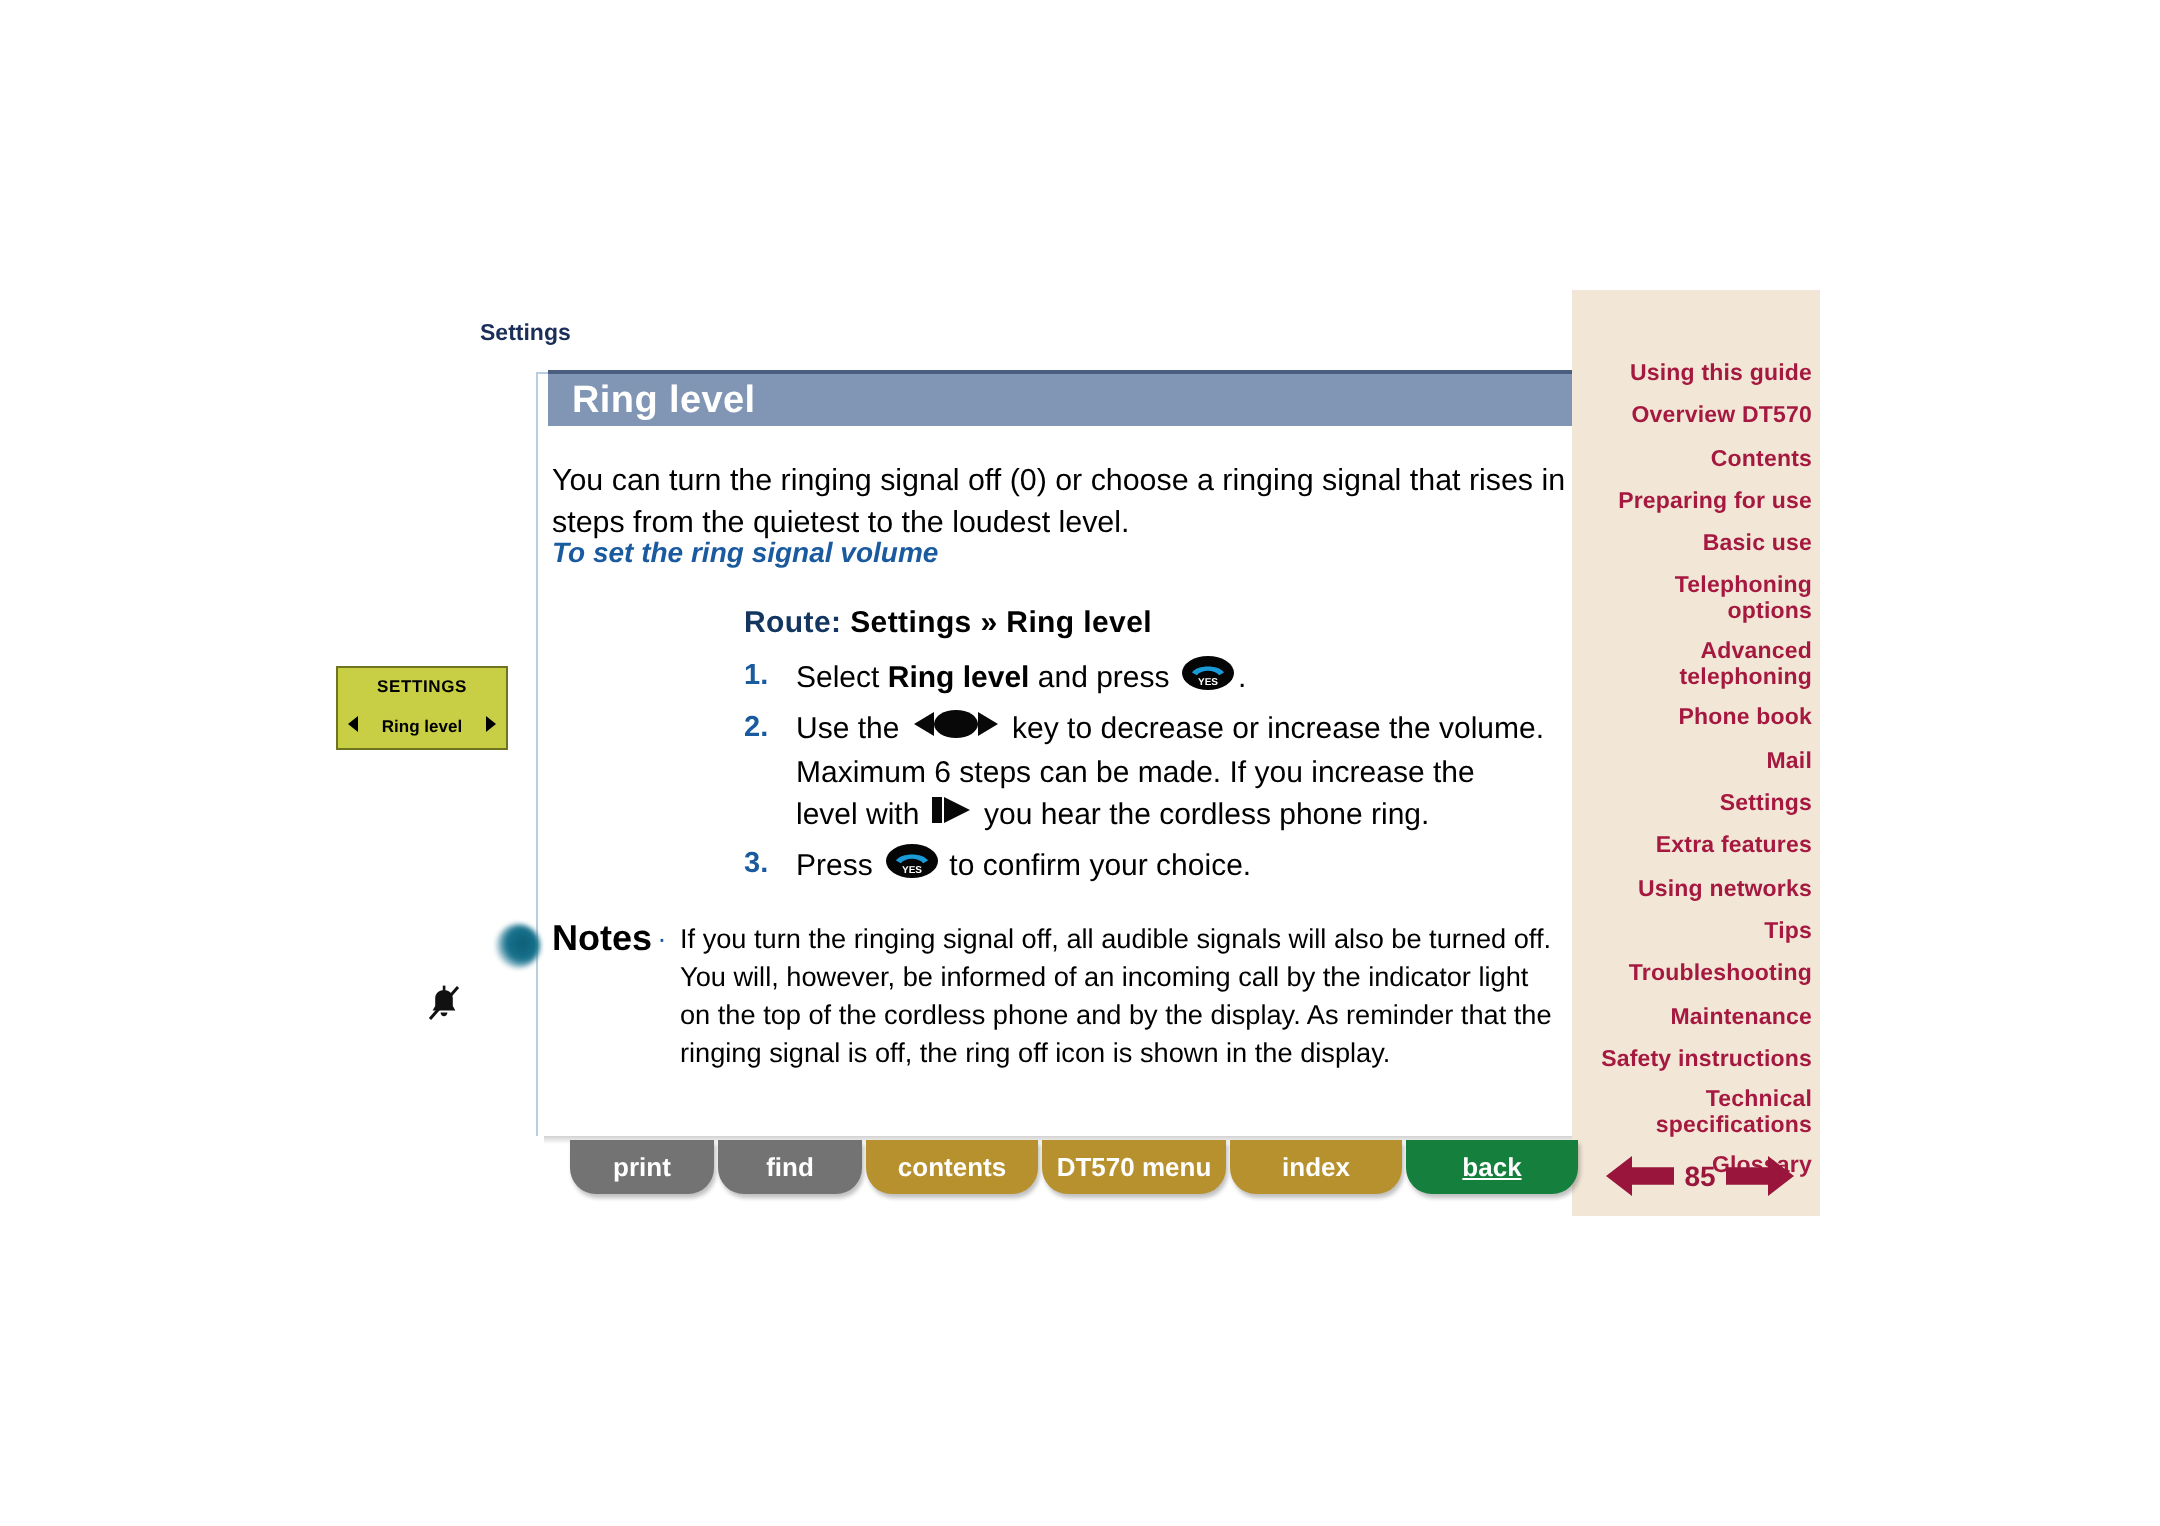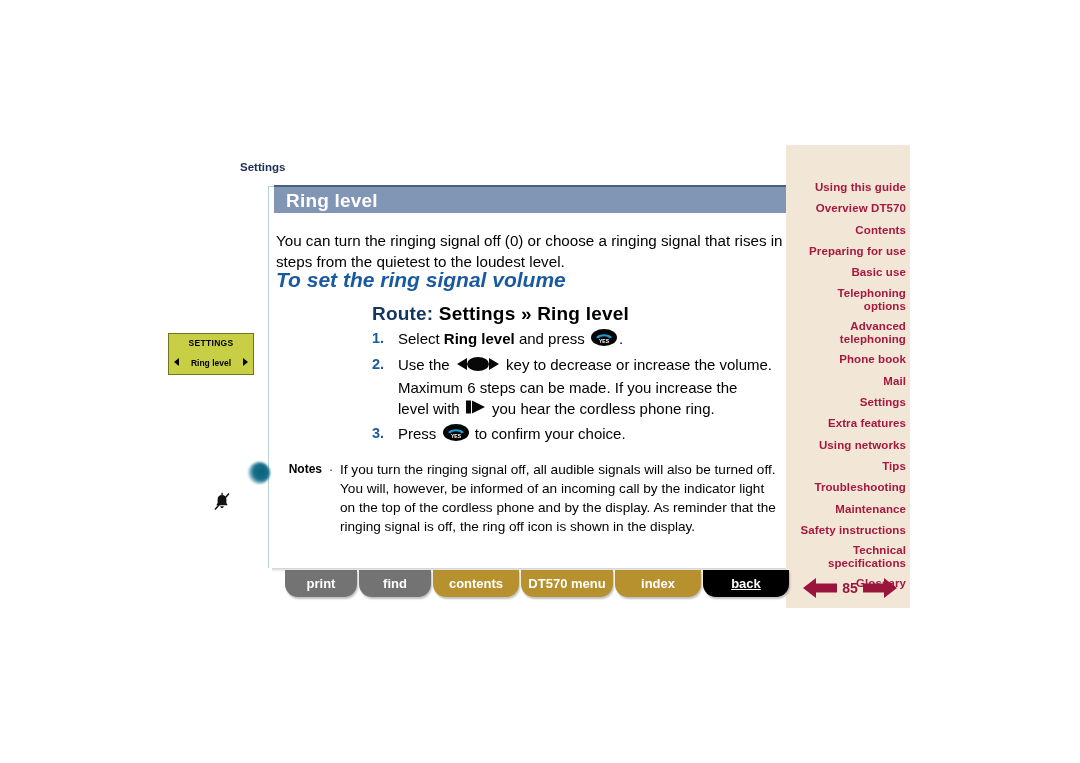--- a/index.html
+++ b/index.html
@@ -100,31 +100,31 @@
     width: 508px;
     font-size: 15.2px;
     line-height: 21px;
     color: #000000;
   }
 
   
   #subheading {
     position: absolute;
     left: 276px; top: 268px;
-    font-size: 21px;
+    font-size: 14px;
     font-weight: bold;
     font-style: italic;
     color: #1a5a9e;
   }
 
   
   #route {
     position: absolute;
     left: 372px; top: 303px;
-    font-size: 19px;
+    font-size: 15px;
     font-weight: bold;
     color: #000000;
     letter-spacing: 0.2px;
   }
   #route .route-label { color: #12365f; }
   #route .route-sep { color: #000; font-weight: bold; }
 
   
   #steps {
     position: absolute;
@@ -155,21 +155,21 @@
   
   #notes-block {
     position: absolute;
     left: 276px; top: 460px;
     width: 505px;
     display: flex;
   }
   #notes-label {
     width: 46px;
     flex: 0 0 46px;
-    font-size: 12px;
+    font-size: 18px;
     font-weight: bold;
     color: #000;
     text-align: right;
     line-height: 19px;
   }
   #notes-bullet {
     width: 18px;
     flex: 0 0 18px;
     text-align: center;
     color: #1a5a9e;
@@ -256,21 +256,21 @@
     font-weight: bold;
     display: flex;
     align-items: center;
     justify-content: center;
     cursor: pointer;
     margin-right: 2px;
     box-shadow: 1px 2px 2px rgba(0,0,0,0.25);
   }
   .tb-red  { background: #737373; }
   .tb-gold { background: #b8912f; }
-  .tb-brown{ background: #000000; text-decoration: underline; }
+  .tb-brown{ background: #15803d; text-decoration: underline; }
 
   
   #frame-shadow {
     position: absolute;
     left: 272px; top: 568px;
     width: 518px; height: 4px;
     background: linear-gradient(to bottom, rgba(0,0,0,0.18), rgba(0,0,0,0));
   }
 </style>
 </head>

